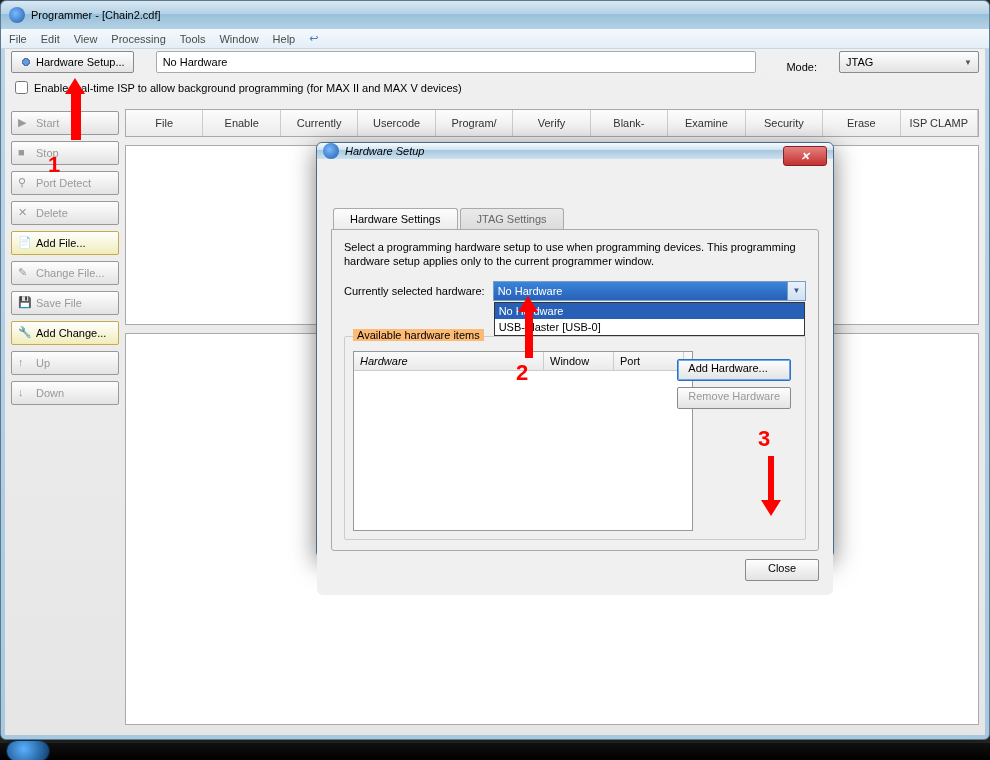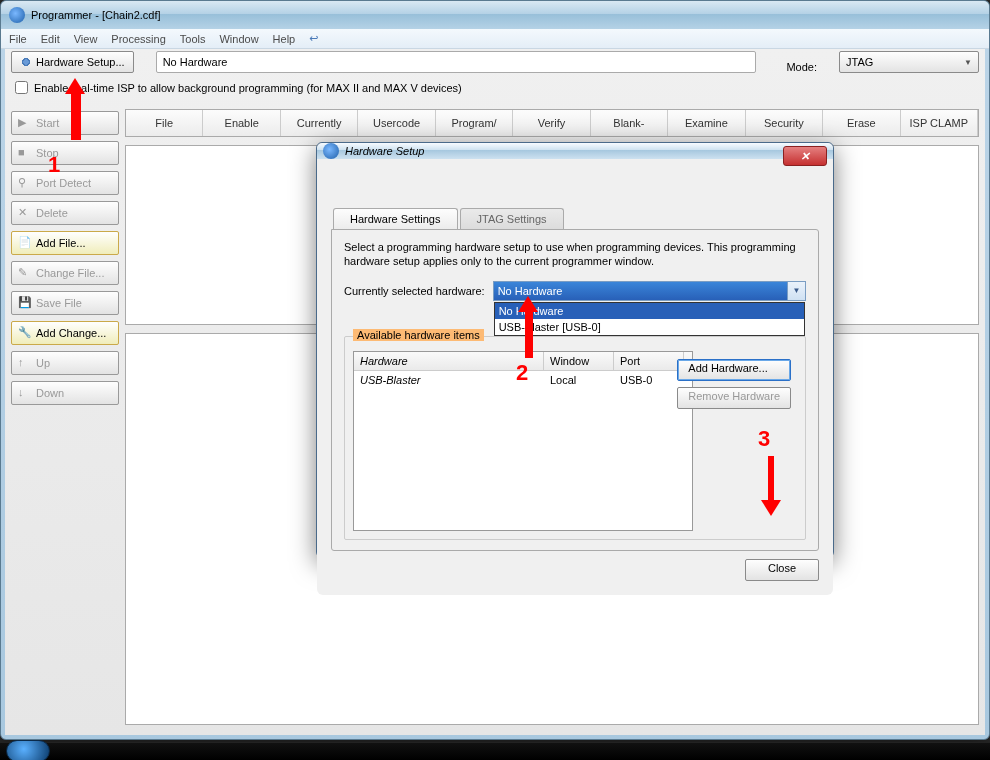--- a/index.html
+++ b/index.html
@@ -293,25 +293,20 @@
 
       <div class="fieldset" style="flex:1; margin-top:14px; position:relative;">
         <span class="legend">Available hardware items</span>
         <div style="display:flex; gap:10px;">
           <div class="hw-table">
             <div class="hdr">
               <div class="c1">Hardware</div>
               <div class="c2">Window</div>
               <div class="c3">Port</div>
             </div>
-            <div class="trow">
-              <div class="c1">USB-Blaster</div>
-              <div class="c2">Local</div>
-              <div class="c3">USB-0</div>
-            </div>
           </div>
         </div>
         <div class="dlg-btns">
           <div class="win-btn hl">Add Hardware...</div>
           <div class="win-btn disabled">Remove Hardware</div>
         </div>
       </div>
     </div>
     <div class="close-row">
       <div class="win-btn" style="width:74px; text-align:center;">Close</div>

